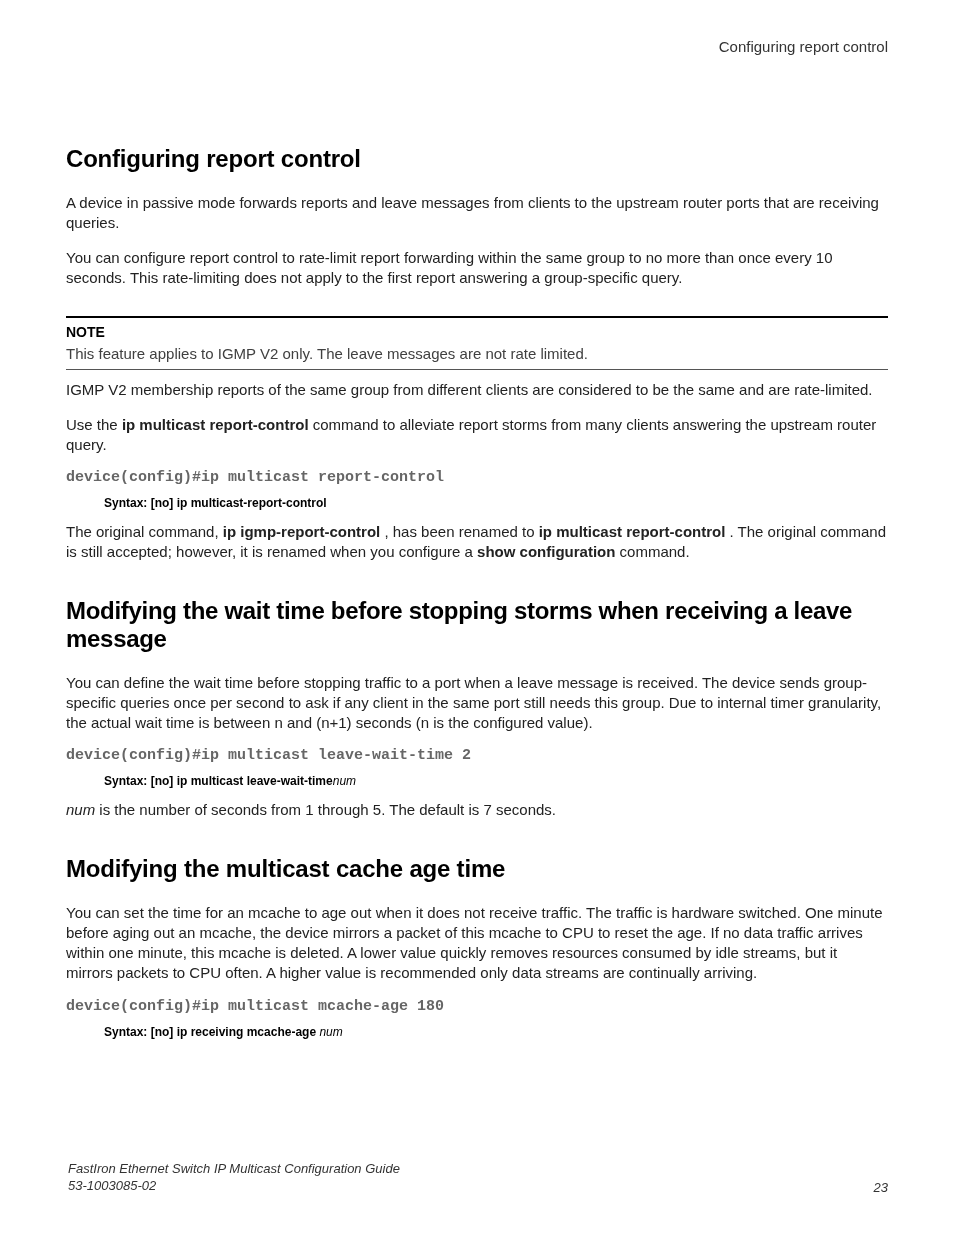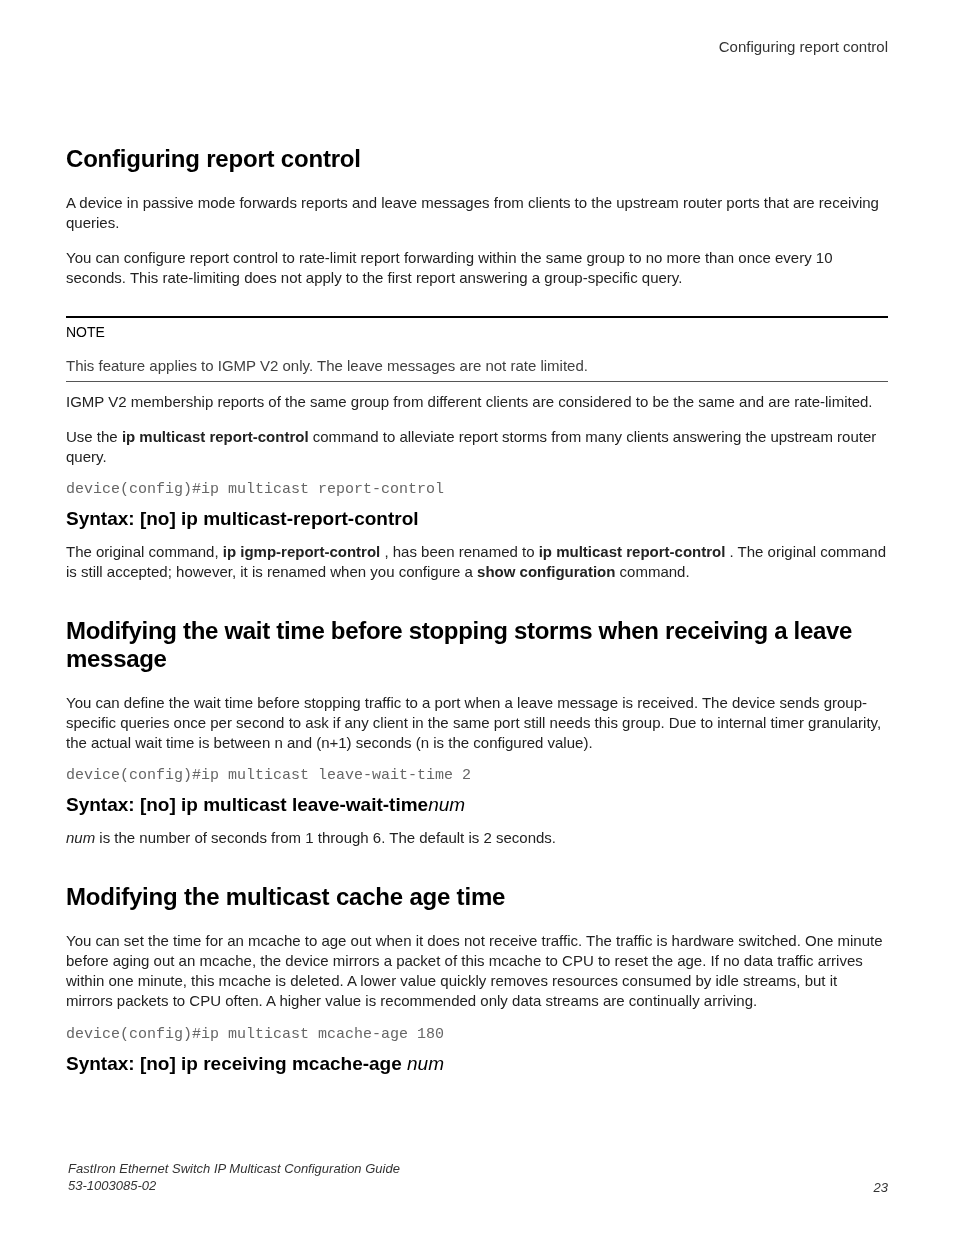--- a/index.html
+++ b/index.html
@@ -37,41 +37,43 @@
     color: #222;
     margin-bottom: 14px;
   }
   .note-block {
     border-top: 2px solid #000;
     border-bottom: 1px solid #555;
     padding: 6px 0 5px 0;
     margin: 28px 0 10px 0;
   }
   .note-label {
-    font-weight: normal;
+    font-weight: bold;
     font-size: 14px;
-    margin-bottom: 16px;
+    margin-bottom: 4px;
   }
   .note-text {
     font-size: 15px;
     line-height: 1.35;
     color: #404040;
   }
   .inline-bold { font-weight: bold; }
   .code {
     font-family: "Courier New", monospace;
     font-size: 15px;
     color: #666;
     margin: 14px 0 10px 0;
     white-space: pre;
+    font-weight: bold;
   }
   .syntax {
-    font-size: 19px;
+    font-size: 12px;
     font-weight: bold;
     margin-bottom: 12px;
+    margin-left: 38px;
   }
   .syntax .italic {
     font-style: italic;
     font-weight: normal;
   }
   .italic { font-style: italic; }
   .section { margin-bottom: 34px; }
   .footer {
     position: absolute;
     bottom: 40px;
@@ -120,21 +122,21 @@
   </div>
 
   <div class="section">
     <h1 class="tight">Modifying the wait time before stopping storms when receiving a leave message</h1>
     <p>You can define the wait time before stopping traffic to a port when a leave message is received. The device sends group-specific queries once per second to ask if any client in the same port still needs this group. Due to internal timer granularity, the actual wait time is between n and (n+1) seconds (n is the configured value).</p>
     <div class="code">device(config)#ip multicast leave-wait-time 2</div>
     <div class="syntax">
       <span>Syntax: [no] ip multicast leave-wait-time</span><span class="italic">num</span>
     </div>
     <p>
-      <span class="italic">num</span><span> is the number of seconds from 1 through 6. The default is 2 seconds.</span>
+      <span class="italic">num</span><span> is the number of seconds from 1 through 5. The default is 7 seconds.</span>
     </p>
   </div>
 
   <div class="section">
     <h1>Modifying the multicast cache age time</h1>
     <p>You can set the time for an mcache to age out when it does not receive traffic. The traffic is hardware switched. One minute before aging out an mcache, the device mirrors a packet of this mcache to CPU to reset the age. If no data traffic arrives within one minute, this mcache is deleted. A lower value quickly removes resources consumed by idle streams, but it mirrors packets to CPU often. A higher value is recommended only data streams are continually arriving.</p>
     <div class="code">device(config)#ip multicast mcache-age 180</div>
     <div class="syntax">
       <span>Syntax: [no] ip receiving mcache-age </span><span class="italic">num</span>
     </div>

